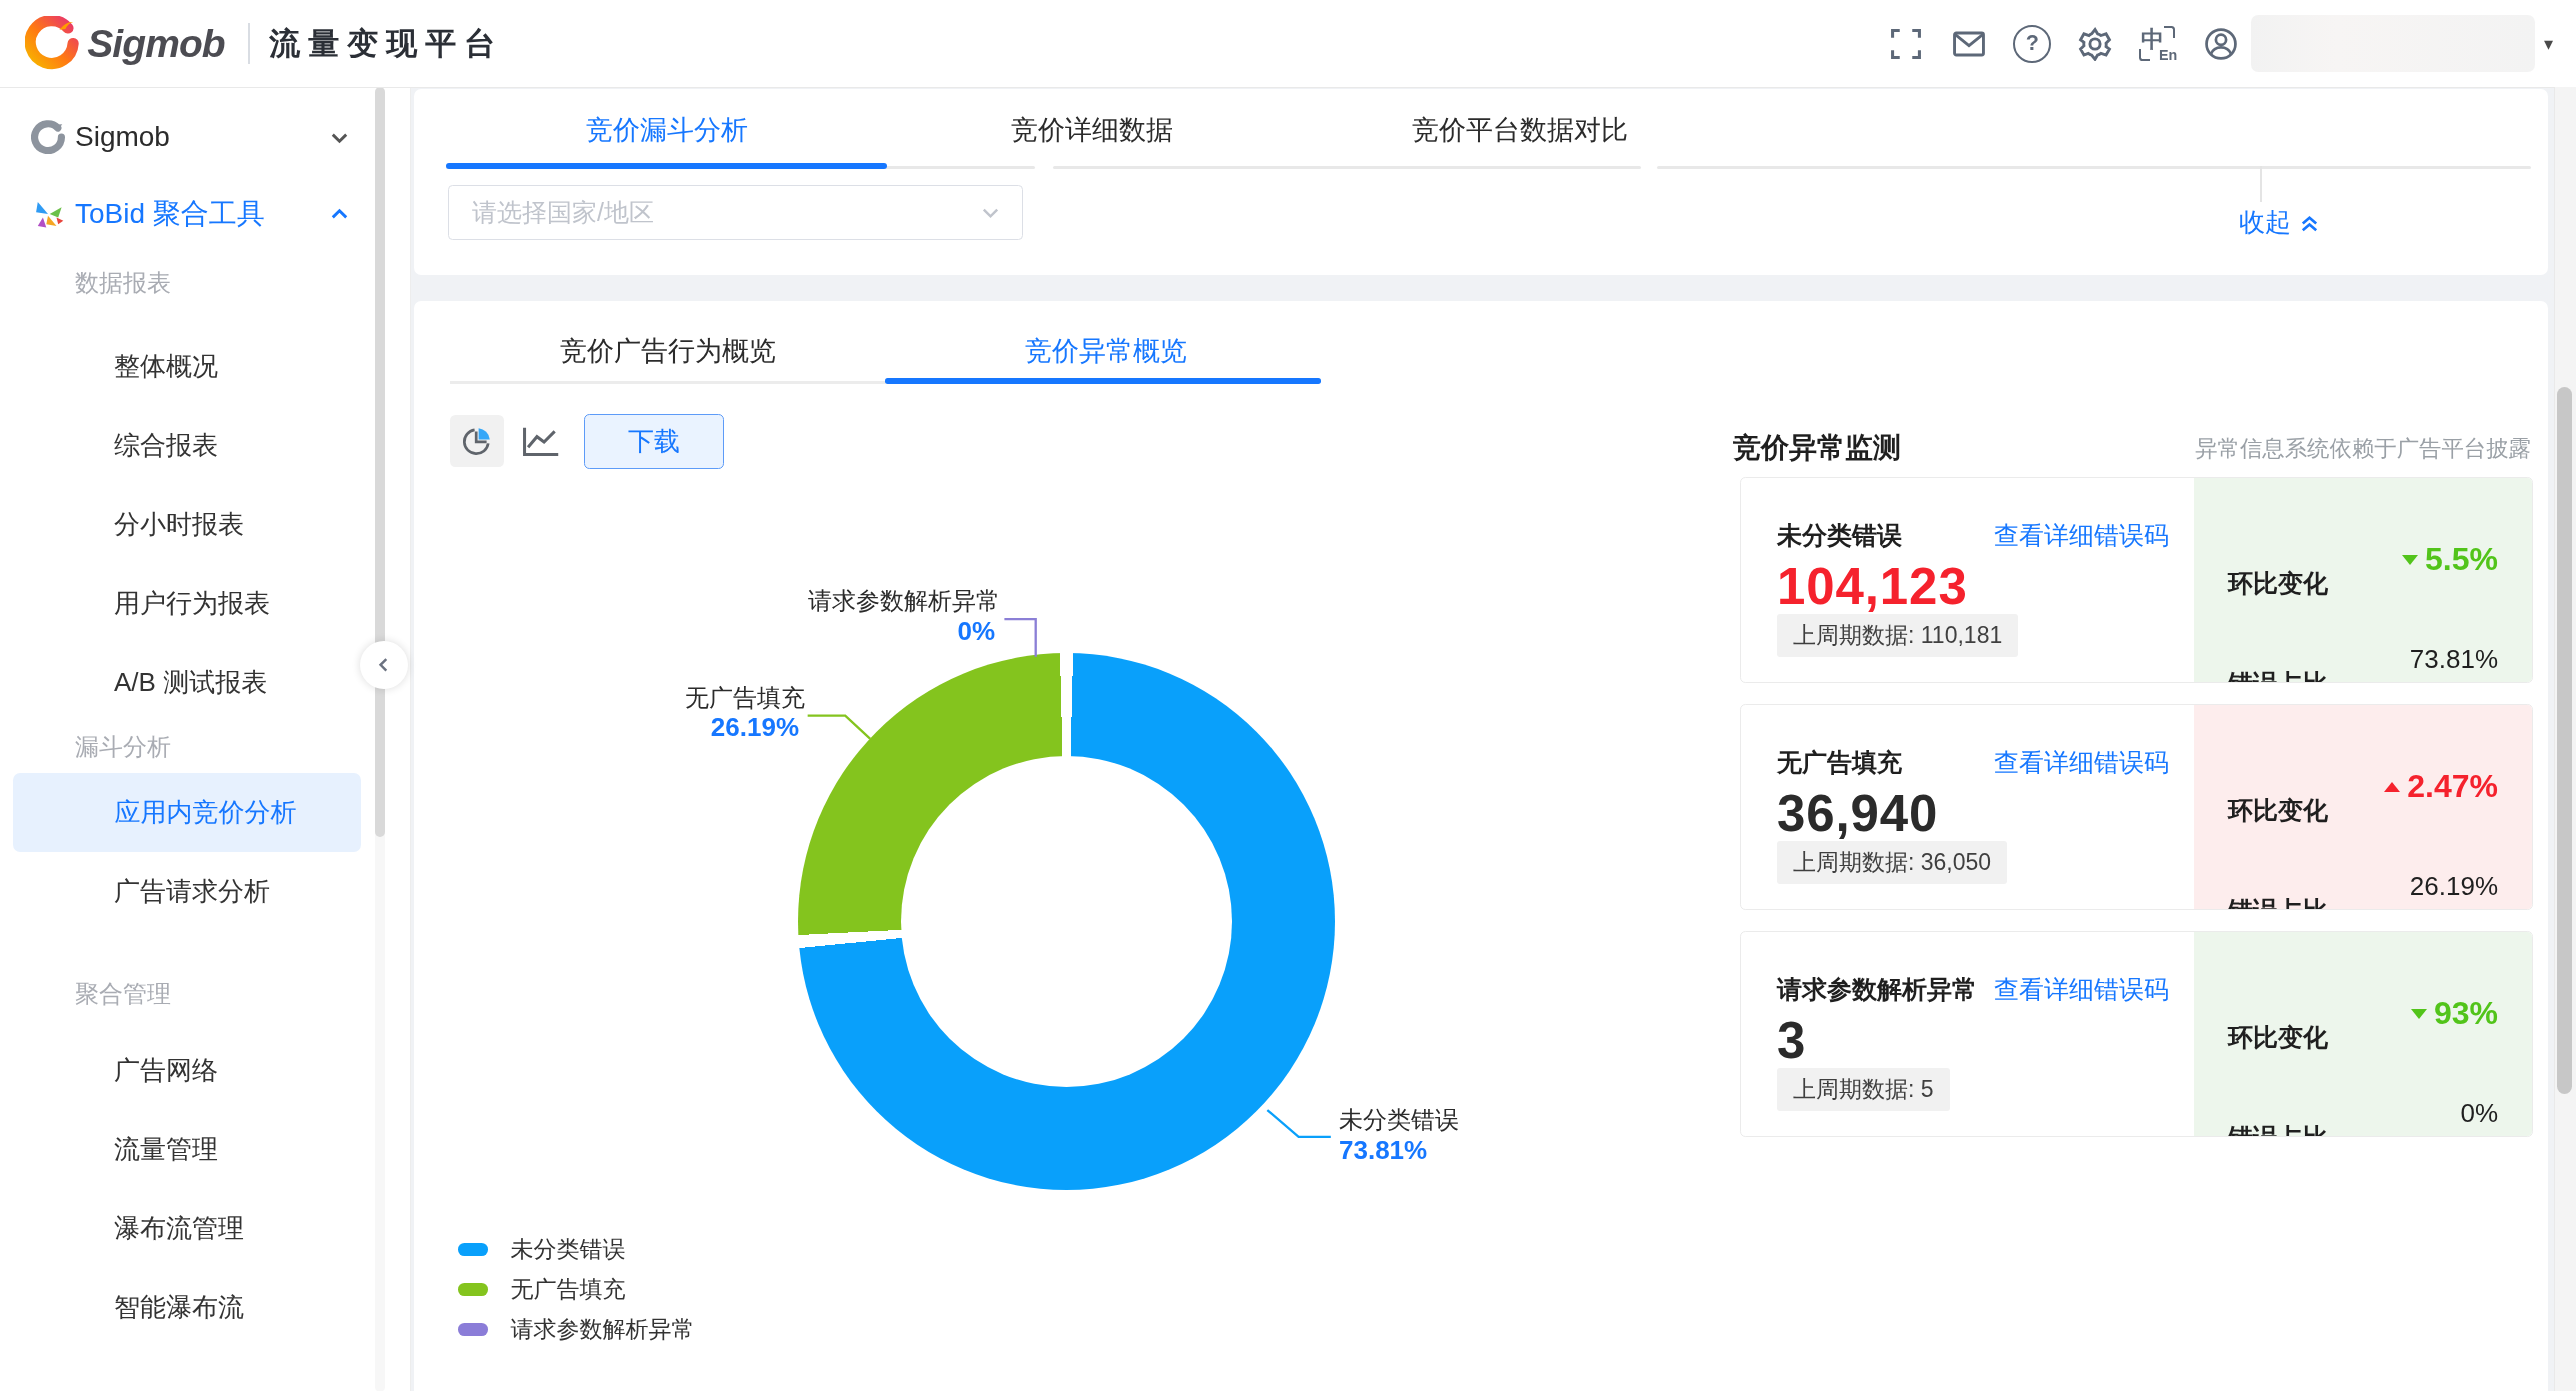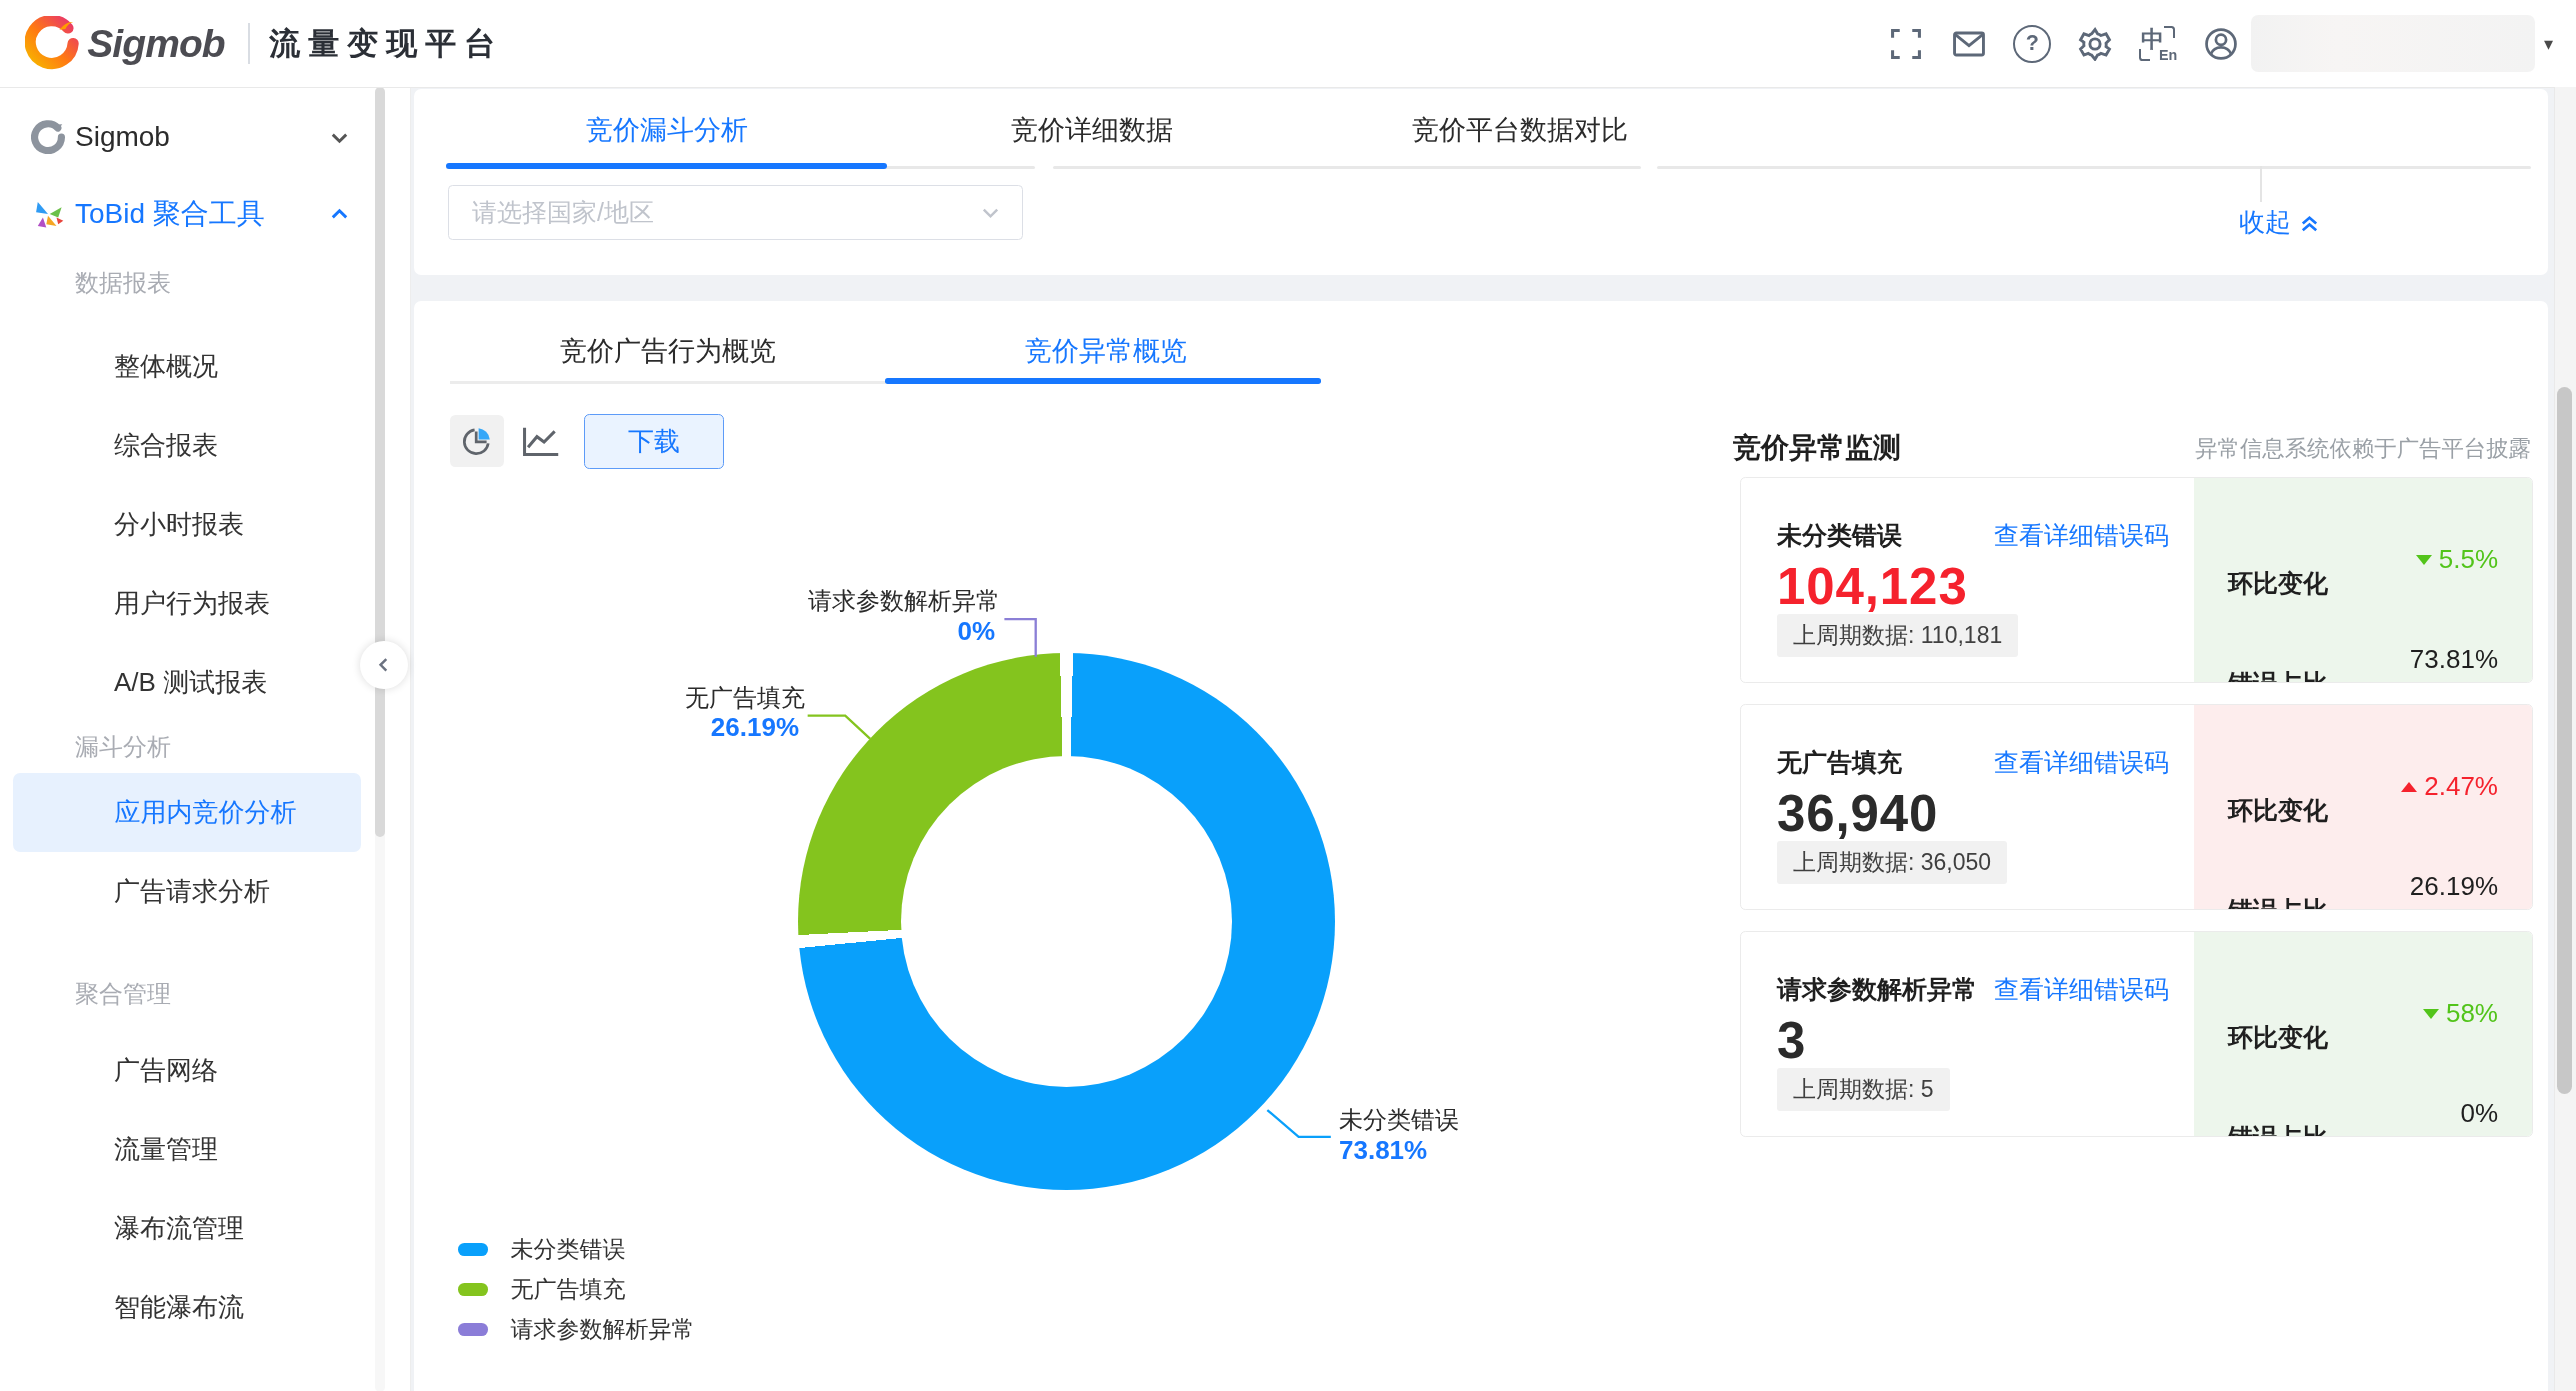--- a/index.html
+++ b/index.html
@@ -104,21 +104,21 @@
   .mc-link{position:absolute;left:253px;top:41px;font-size:25px;color:#1677ff;cursor:pointer;text-decoration:none;}
   .mc-value{position:absolute;left:36px;top:79px;font-size:51px;font-weight:600;color:#2b2b2b;letter-spacing:0.9px;}
   .mc-value.red{color:#f5222d;}
   .mc-pill{position:absolute;left:36px;top:136px;height:43px;line-height:43px;padding:0 16px;
        background:#f1f1f1;border-radius:3px;font-size:23px;color:#3f3f3f;}
   .mc-right{position:absolute;left:453px;top:0;right:0;bottom:0;}
   .mc-right.panel-green{background:#edf6ec;}
   .mc-right.panel-red{background:#fdeded;}
   .mc-row{position:absolute;left:34px;right:34px;display:flex;justify-content:space-between;align-items:center;}
   .mc-row .lbl{font-size:25px;font-weight:bold;color:#1f1f1f;margin-top:48px;}
-  .chg{display:flex;align-items:center;gap:7.2px;font-size:26px;font-weight:normal;}
+  .chg{display:flex;align-items:center;gap:7.2px;font-size:32px;font-weight:bold;}
   .chg.green{color:#52c41a;} .chg.red{color:#f5222d;}
   .tri{width:0;height:0;border-left:8px solid transparent;border-right:8px solid transparent;}
   .tri.down{border-top:10.7px solid #52c41a;}
   .tri.up{border-bottom:10.7px solid #f5222d;}
   .ratio-val{font-size:26px;color:#1f1f1f;}
 
   
   .pagebar{position:absolute;right:0;top:87px;bottom:0;width:21.5px;background:#f4f4f4;
        border-left:0.9px solid #e9e9e9;z-index:25;}
   .pagebar .pthumb{position:absolute;left:2.7px;top:300px;width:15px;height:707px;
@@ -362,21 +362,21 @@
     <div class="mcard" style="top:630px;">
       <div class="mc-name">请求参数解析异常</div>
       <a class="mc-link">查看详细错误码</a>
       <div class="mc-value">3</div>
       <div class="mc-pill">上周期数据: 5</div>
       <div class="mc-right panel-green">
         <div class="mc-row" style="top:41px;">
           <span class="lbl">环比变化</span>
           <span class="chg green">
               <i class="tri down"></i>
-              <span>58%</span>
+              <span>93%</span>
             </span>
         </div>
         <div class="mc-row" style="top:141px;">
           <span class="lbl">错误占比</span>
           <span class="ratio-val">0%</span>
         </div>
       </div>
     </div>
   </div>
 

